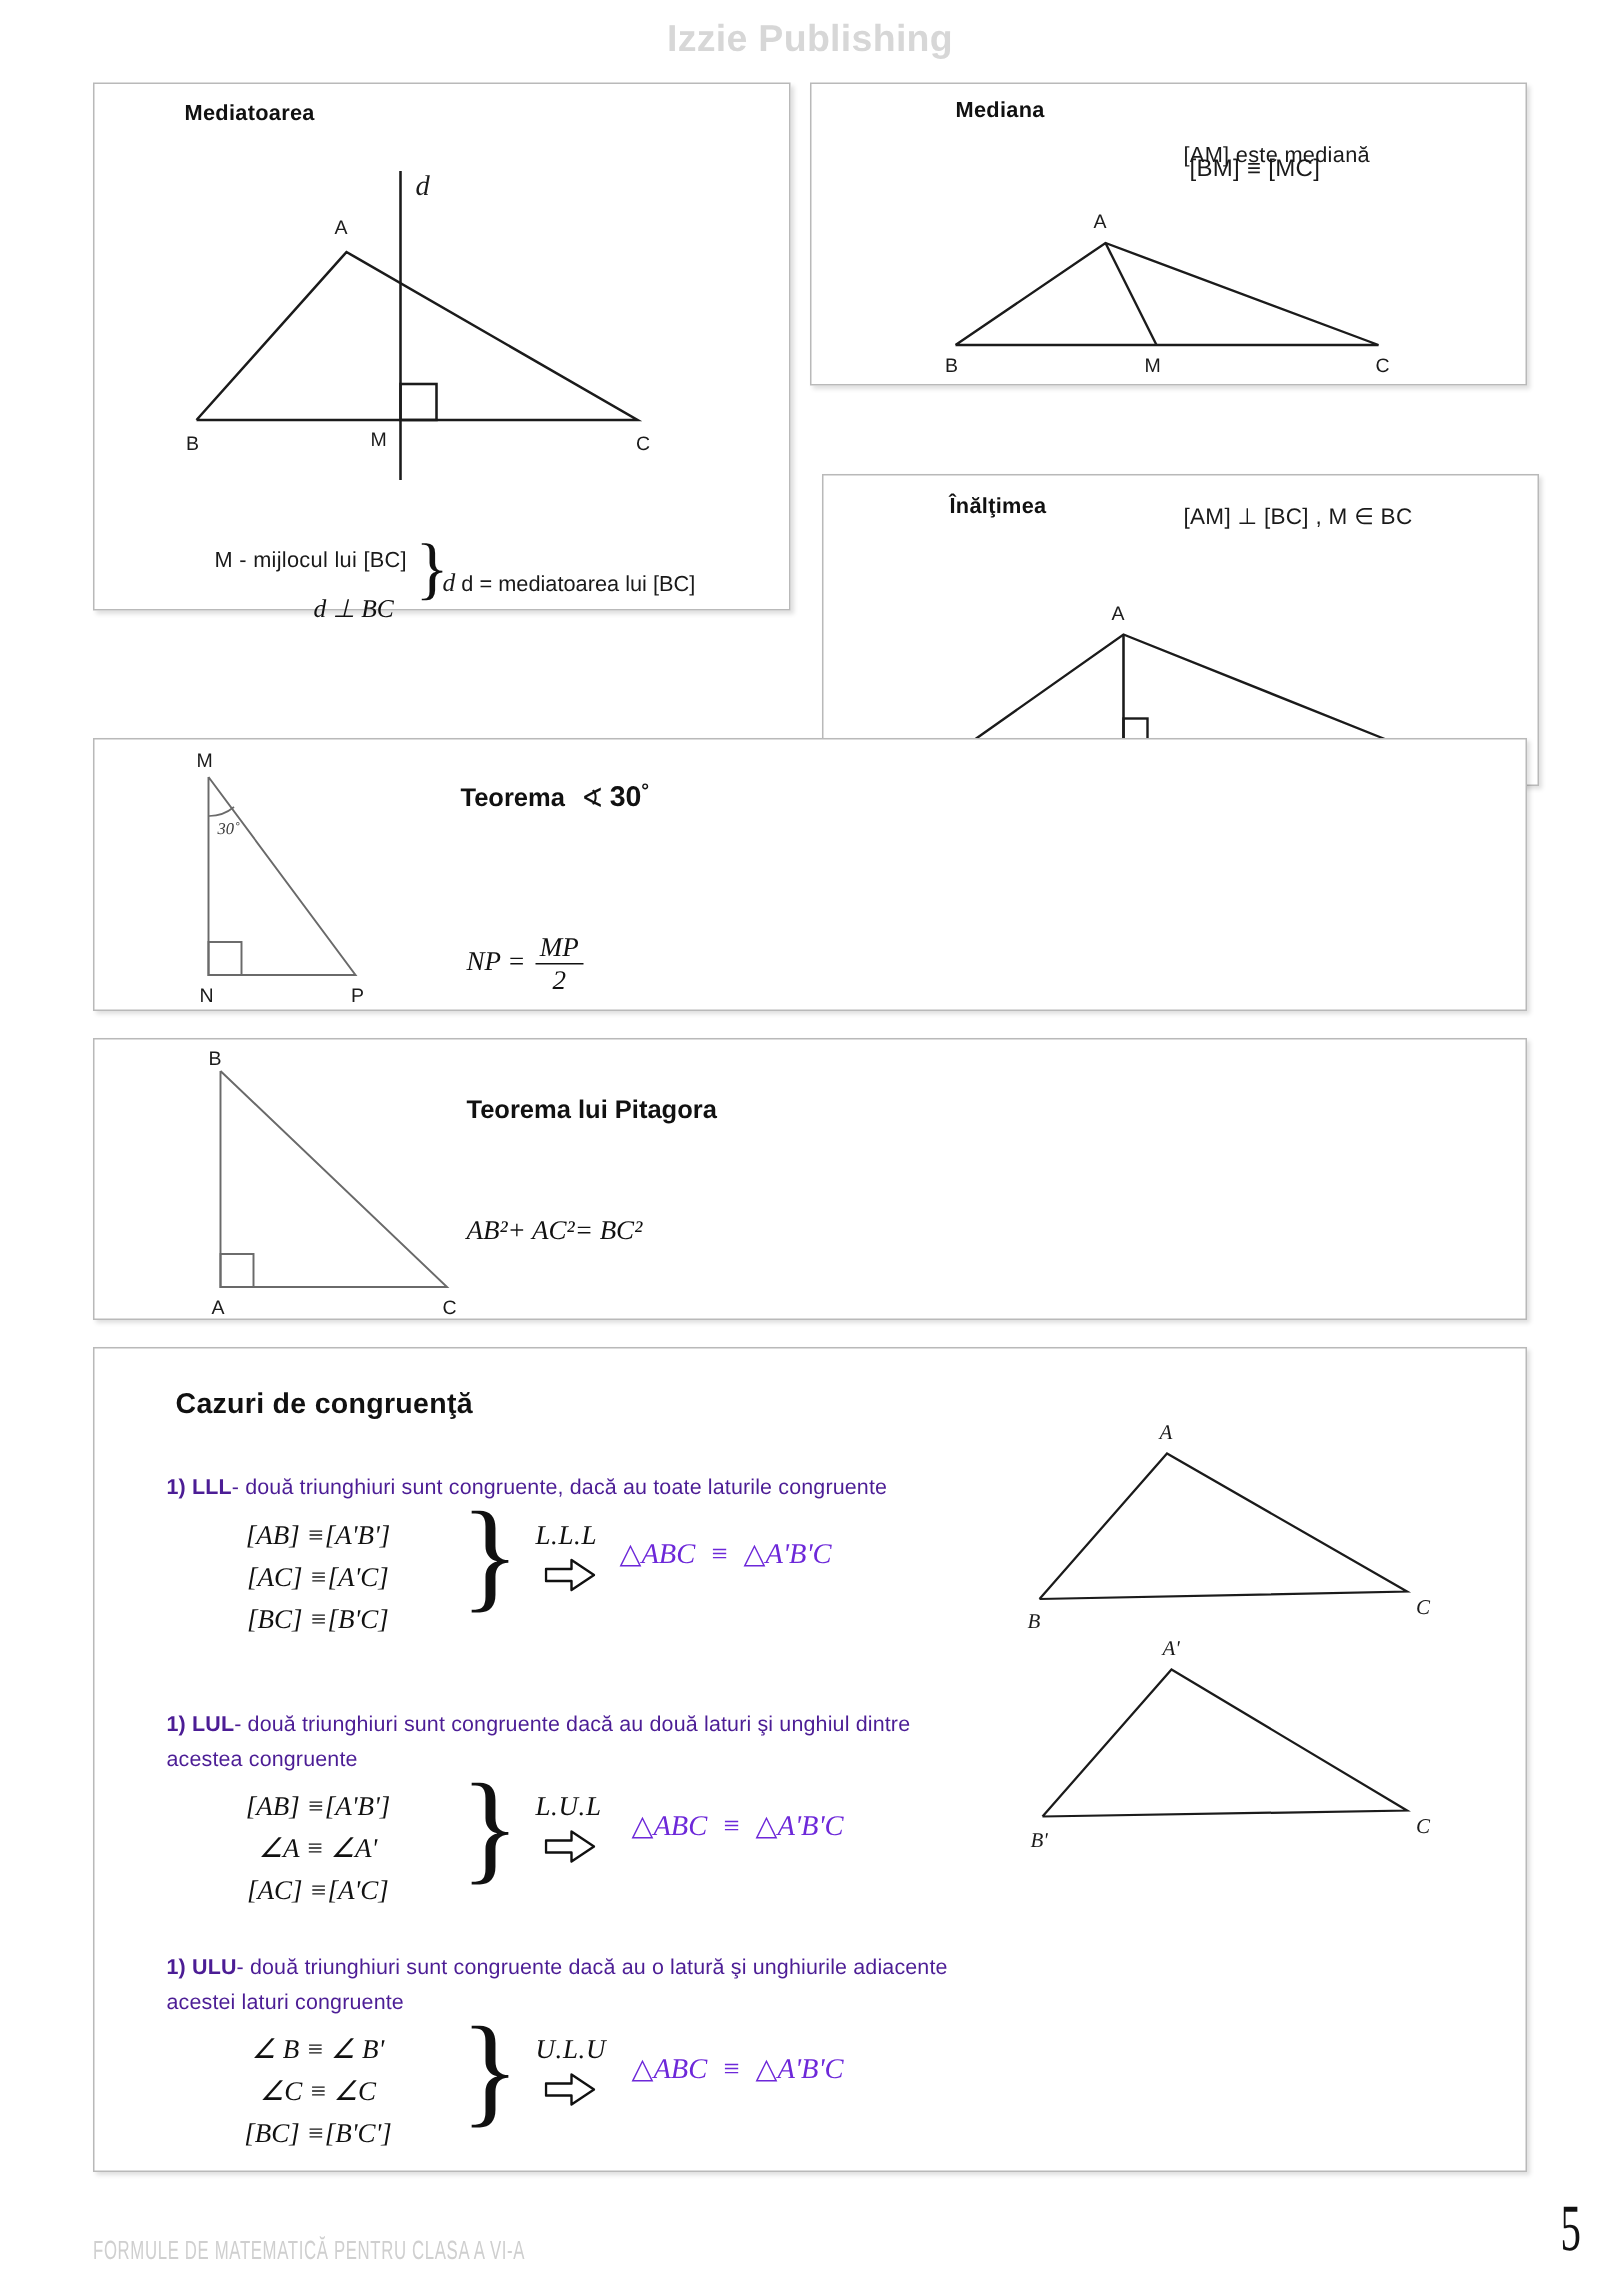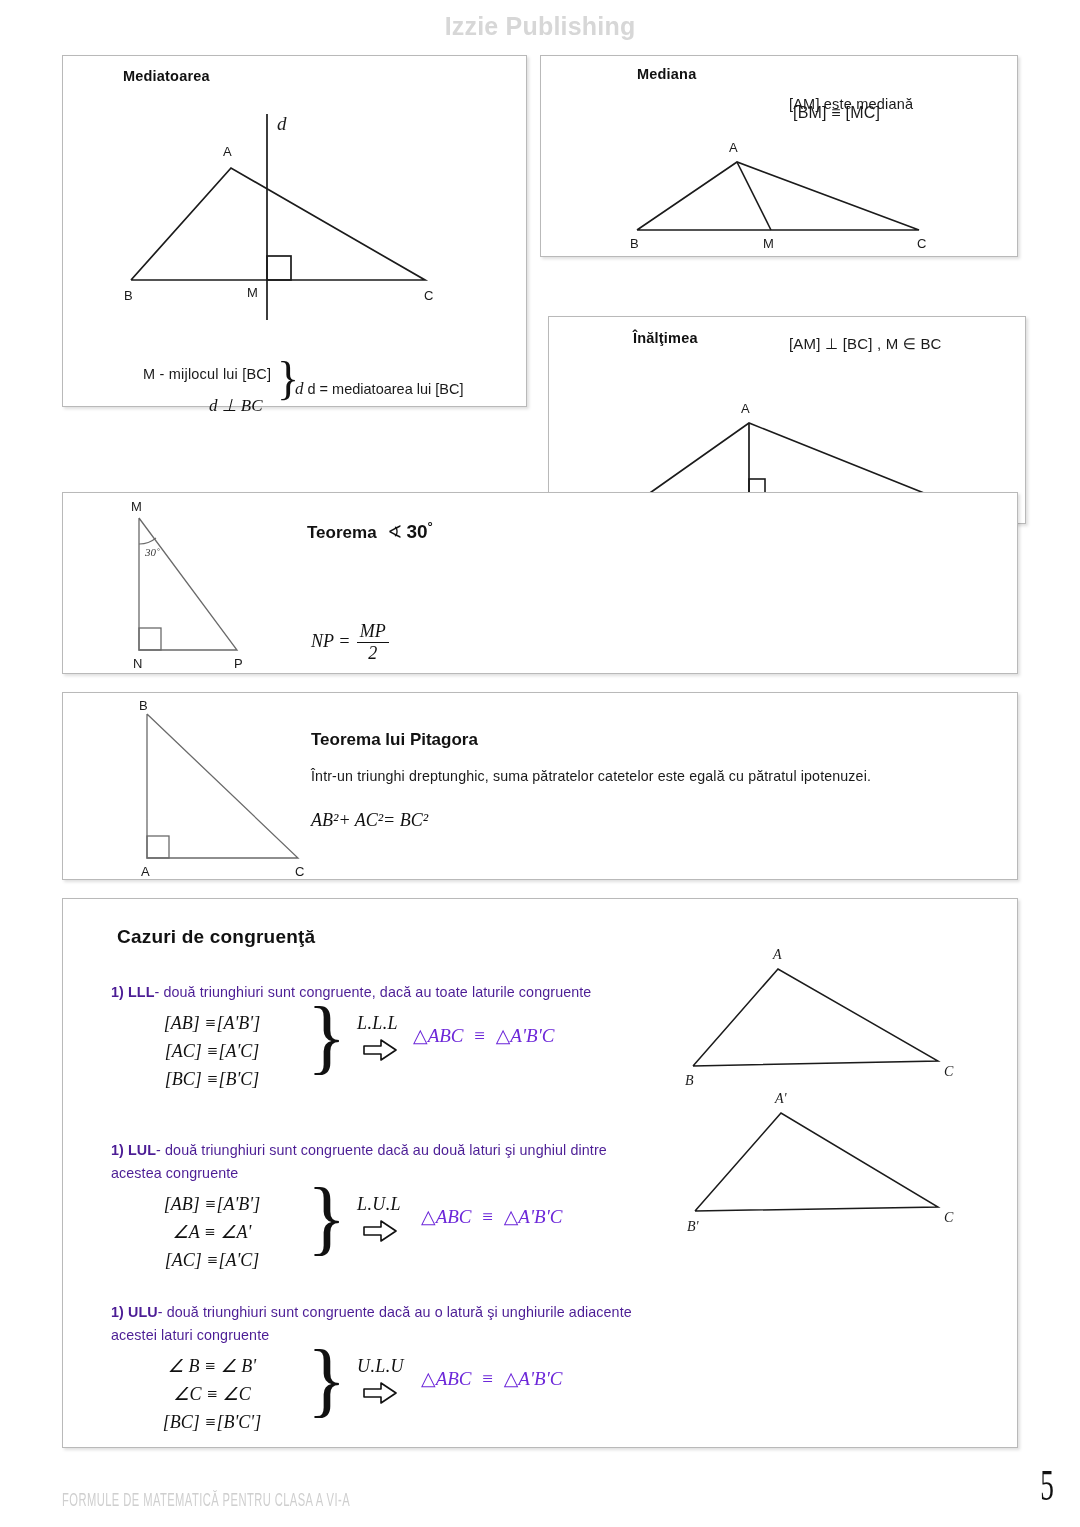--- a/index.html
+++ b/index.html
@@ -339,21 +339,20 @@
     <svg width="215" height="180" viewBox="0 0 215 180">
       <polyline class="stroke-mid" stroke-width="1.3" points="24,16 24,160 175,160 24,16"></polyline>
       <rect class="stroke-mid" stroke-width="1.3" x="24" y="138" width="22" height="22" fill="#fff"></rect>
       <text class="vx-label" x="16" y="12">B</text>
       <text class="vx-label" x="18" y="178">A</text>
       <text class="vx-label" x="172" y="178">C</text>
     </svg>
   </div>
 
   <div class="thm-title" style="left:248px; top:37px;">Teorema lui Pitagora</div>
-  <div class="thm-body" style="left:248px; top:72px; width:680px;">Într-un triunghi dreptunghic, suma pătratelor catetelor este egală cu pătratul ipotenuzei.</div>
   <div class="thm-formula" style="left:248px; top:117px;">AB²+ AC²= BC²</div>
 </div>
 
 <div class="panel" id="panel-congruenta">
   <div class="cong-title">Cazuri de congruenţă</div>
 
   <div class="case" style="top:82px;">
     <div class="case-head">
       <b>1)</b>
       <b>LLL</b><span>-</span>

